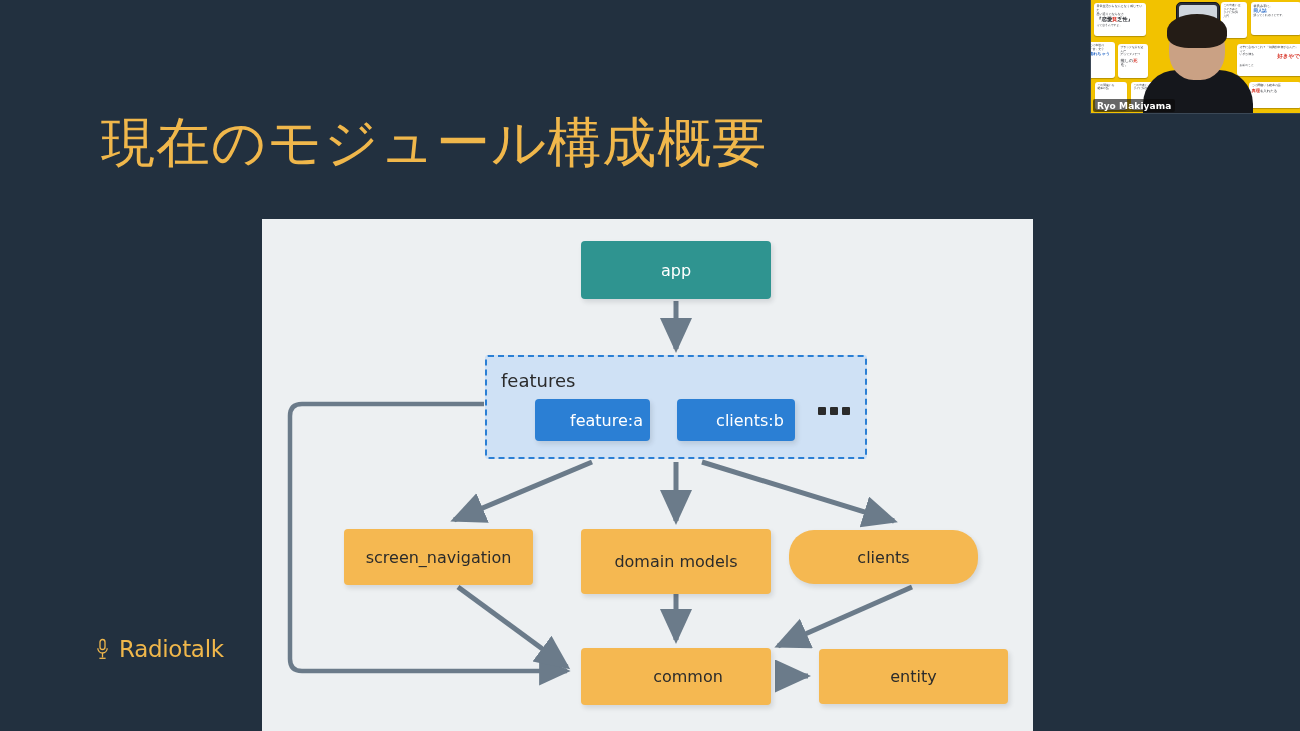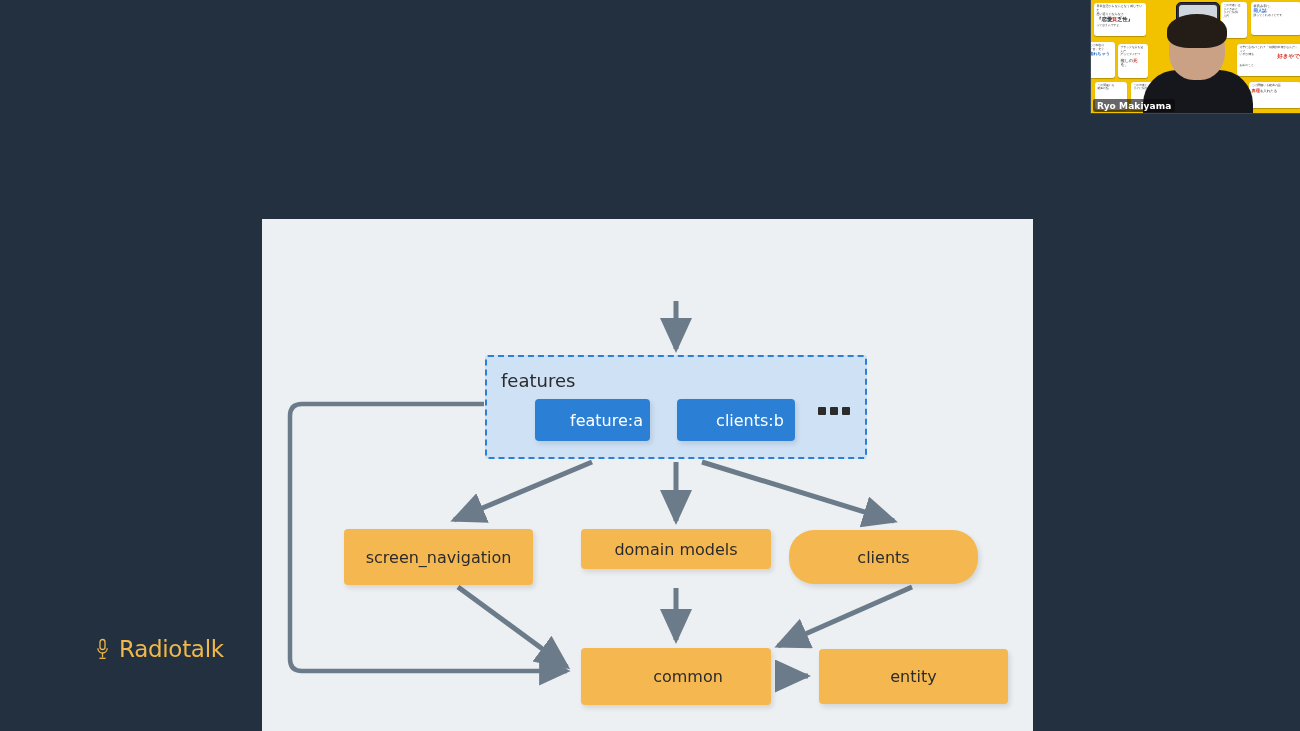--- a/index.html
+++ b/index.html
@@ -236,20 +236,21 @@
     font-family: "DejaVu Sans", "Liberation Sans", sans-serif;
     z-index: 9;
     white-space: nowrap;
   }
 </style>
 </head>
 <body>
 
 <div id="stage">
 
+  <div id="slide-title">現在のモジュール構成概要</div>
 
   <div id="brand">
     <svg class="mic-ico" viewBox="0 0 13 22">
       <rect x="4" y="1.5" width="5" height="10" rx="2.5" fill="none" stroke="#f0b74b" stroke-width="1.3"></rect>
       <path d="M1.8 10.3 A4.7 4.7 0 0 0 11.2 10.3" fill="none" stroke="#f0b74b" stroke-width="1.3"></path>
       <line x1="6.5" y1="15" x2="6.5" y2="19.5" stroke="#f0b74b" stroke-width="1.3"></line>
       <line x1="3.4" y1="20.3" x2="9.6" y2="20.3" stroke="#f0b74b" stroke-width="1.3"></line>
     </svg>
     <span class="brand-text">Radiotalk</span>
   </div>
@@ -288,34 +289,37 @@
     <div id="features-group">
       <div id="features-label">features</div>
     </div>
 
     <div id="features-ellipsis">
       <span></span>
         <span></span>
         <span></span>
     </div>
 
+    <div class="node teal" style="left:319px; top:22px; width:190px; height:58px;">
+      <span>app</span>
+    </div>
 
     <div class="node blue" style="left:273px; top:180px; width:115px; height:42px;">
       <span>feature:a</span>
     </div>
 
     <div class="node blue" style="left:415px; top:180px; width:118px; height:42px;">
       <span>clients:b</span>
     </div>
 
     <div class="node orange" style="left:82px; top:310px; width:189px; height:56px;">
       <span>screen_navigation</span>
     </div>
 
-    <div class="node orange" style="left:319px; top:310px; width:190px; height:40px;">
+    <div class="node orange" style="left:319px; top:310px; width:190px; height:65px;">
       <span>domain models</span>
     </div>
 
     <div class="node orange" style="left:527px; top:311px; width:189px; height:54px;border-radius:25px;">
       <span>clients</span>
     </div>
 
     <div class="node orange" style="left:319px; top:429px; width:190px; height:57px;padding-left:24px;">
       <span>common</span>
     </div>

